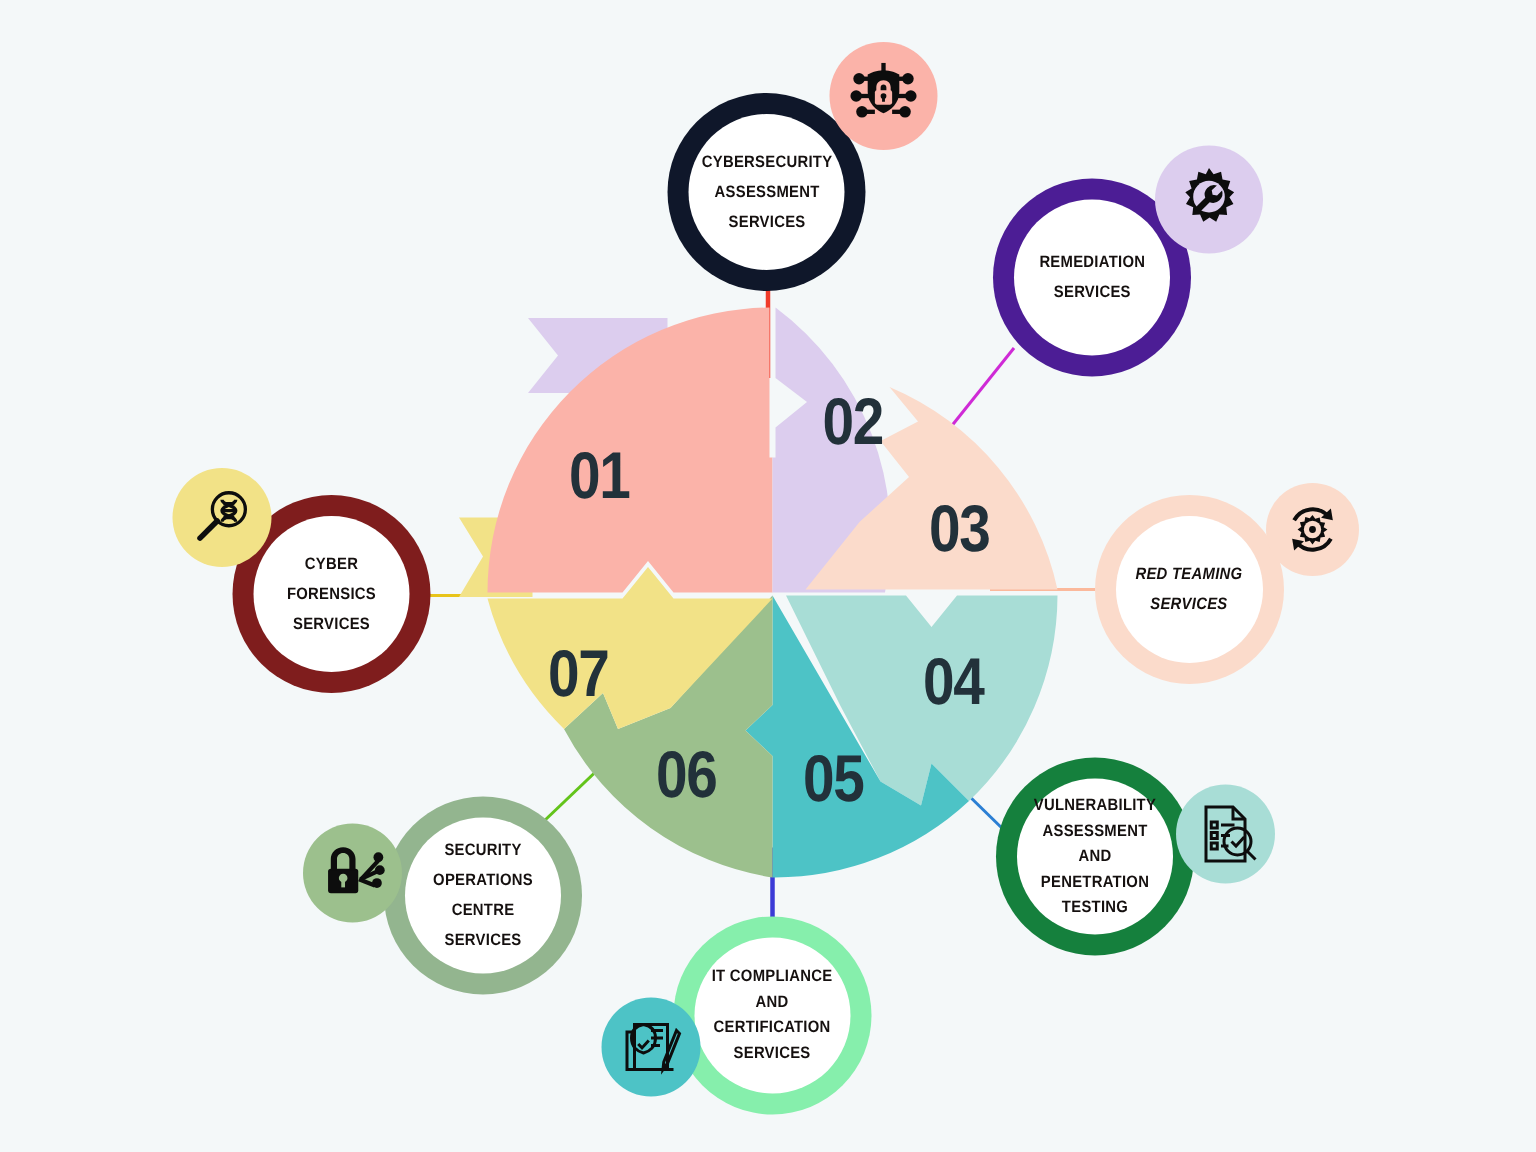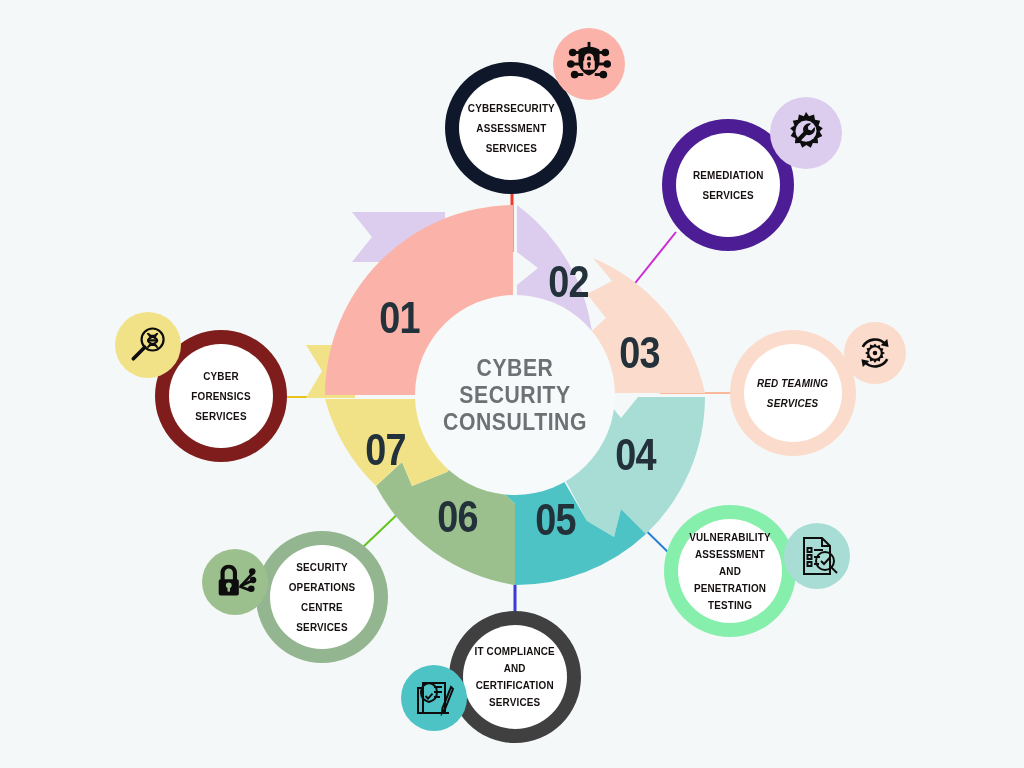--- a/index.html
+++ b/index.html
@@ -130,26 +130,20 @@
                A 190 190 0 0 0 515 585
                L 515 504 L 497 487 L 515 470 Z"></path>
 
       <path fill="#f2e287" d="M 515 399
                L 449 399 L 432 378 L 415 399 L 325 399
                A 190 190 0 0 0 376 486
                L 402 462 L 412 486 L 447 472 Z"></path>
     </g>
   </svg>
 
-  <div class="hub">
-    <div class="hub-text">
-      <div>CYBER SECURITY</div>
-      <div>CONSULTING</div>
-    </div>
-  </div>
 
   <div class="seg-num" style="left:376px;top:293px;">01</div>
   <div class="seg-num" style="left:545px;top:257px;">02</div>
   <div class="seg-num" style="left:616px;top:328px;">03</div>
   <div class="seg-num" style="left:612px;top:430px;">04</div>
   <div class="seg-num" style="left:532px;top:495px;">05</div>
   <div class="seg-num" style="left:434px;top:492px;">06</div>
   <div class="seg-num" style="left:362px;top:425px;">07</div>
 
   <div class="node" style="left:445px;top:50px;">
@@ -241,21 +235,21 @@
           <rect x="14.5" y="16" width="4" height="4"></rect>
           <rect x="14.5" y="23" width="4" height="4"></rect>
           <rect x="14.5" y="30" width="4" height="4"></rect>
           <path d="M21 18h9M21 25h6M21 32h5"></path>
           <circle cx="32" cy="29" r="9"></circle>
           <path d="M38.5 35.5L44 41"></path>
           <path d="M28 29l3 3 5.5-6"></path>
         </g>
       </svg>
     </div>
-    <div class="ring" style="left:0;top:0;width:132px;height:132px;background:#86efac;padding:14px;justify-content:flex-end;">
+    <div class="ring" style="left:0;top:0;width:132px;height:132px;background:#15803d;padding:14px;justify-content:flex-end;">
       <div class="ring-inner">
         <div class="node-label" style="font-size:11px;line-height:17px;">
           <div>VULNERABILITY</div>
           <div>ASSESSMENT AND</div>
           <div>PENETRATION</div>
           <div>TESTING</div>
         </div>
       </div>
     </div>
   </div>
@@ -267,21 +261,21 @@
           <path d="M13 9h22v30H13z"></path>
           <path d="M8 14h5v25H8z"></path>
           <path d="M24 13h8M24 18h8M24 23h6"></path>
           <path d="M9 39h30"></path>
           <path d="M19 9c-5 1-8 4-8 9 0 6 4 9 8 10 4-1 8-4 8-10 0-5-3-8-8-9z"></path>
           <path d="M15.5 22l2.5 2.6 4.5-5"></path>
           <path d="M41 13l2 2-8 20-3 4 .5-5z"></path>
         </g>
       </svg>
     </div>
-    <div class="ring" style="left:0;top:0;width:132px;height:132px;background:#404040;padding:14px;justify-content:flex-end;">
+    <div class="ring" style="left:0;top:0;width:132px;height:132px;background:#86efac;padding:14px;justify-content:flex-end;">
       <div class="ring-inner">
         <div class="node-label" style="font-size:11px;line-height:17px;">
           <div>IT COMPLIANCE</div>
           <div>AND</div>
           <div>CERTIFICATION</div>
           <div>SERVICES</div>
         </div>
       </div>
     </div>
   </div>

